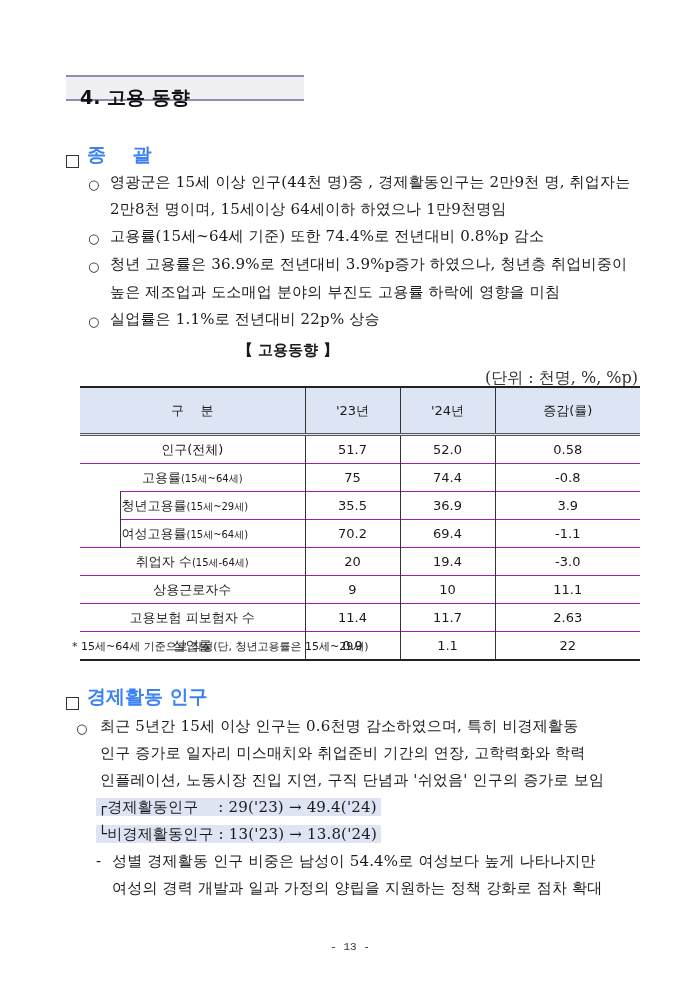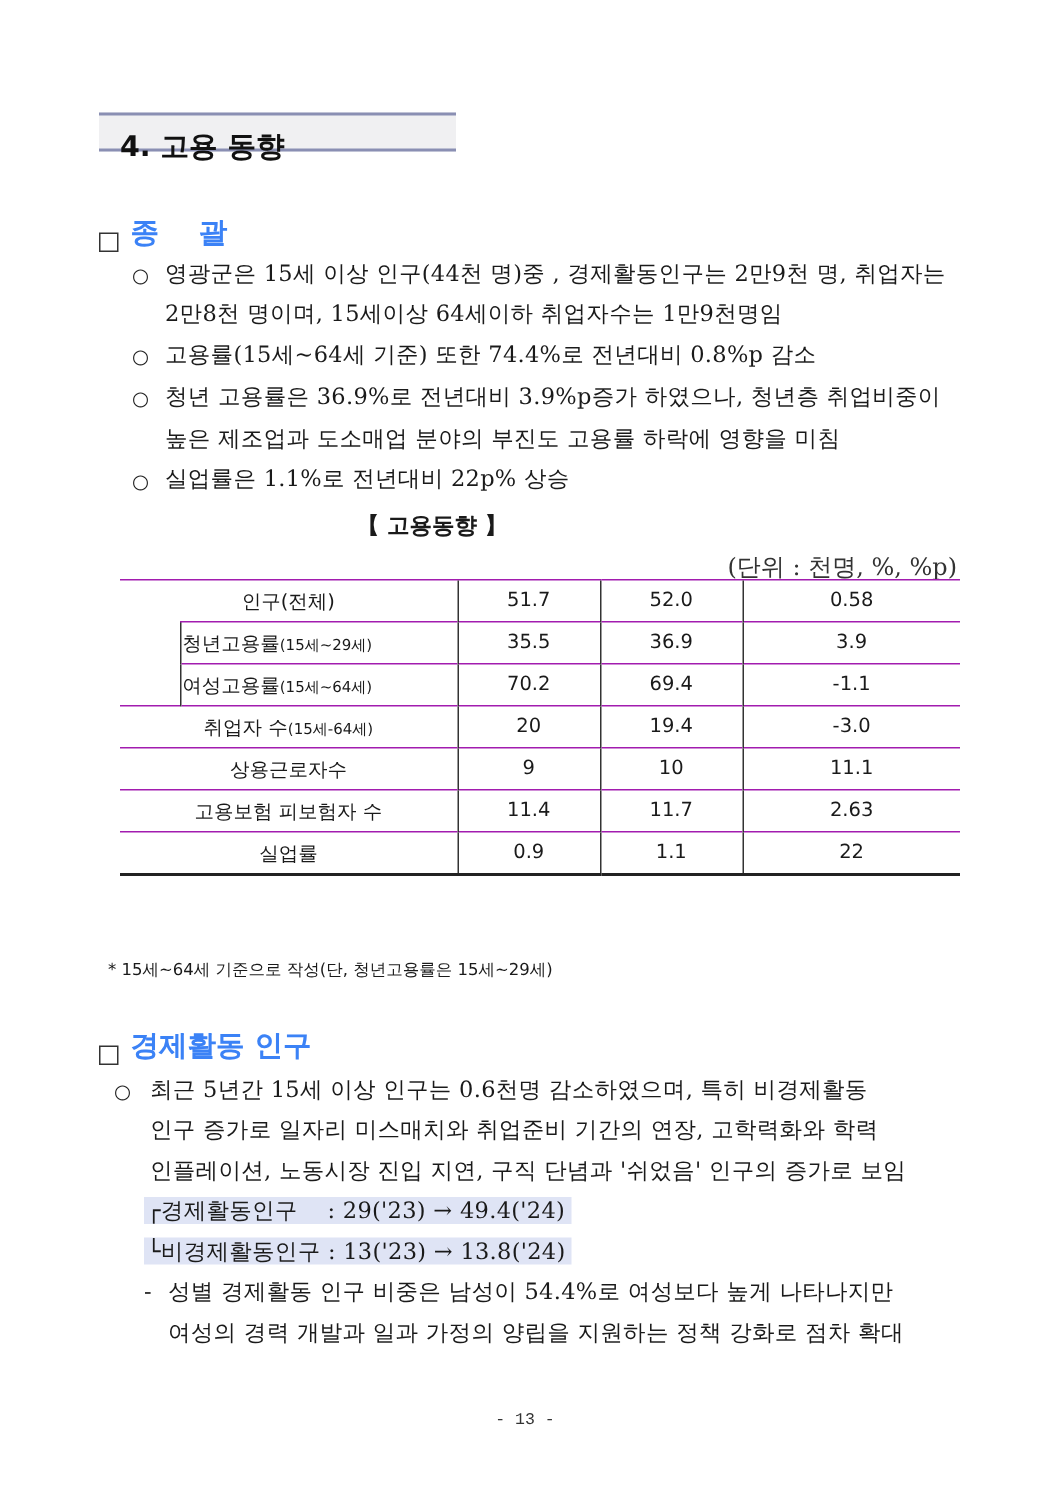--- a/index.html
+++ b/index.html
@@ -46,21 +46,21 @@
   <span>4. 고용 동향</span>
 </div>
 
 <div class="heading" style="top:142px;">
   <span class="checkbox"></span>
   <span style="white-space:pre;">종    괄</span>
 </div>
 
 <span class="bullet" style="left:88px; top:177px;">○</span>
 <div class="line" style="left:110px; top:173px;">영광군은 15세 이상 인구(44천 명)중 , 경제활동인구는 2만9천 명, 취업자는</div>
-<div class="line" style="left:110px; top:200px;">2만8천 명이며, 15세이상 64세이하 취업자수는 1만9천명임</div>
+<div class="line" style="left:110px; top:200px;">2만8천 명이며, 15세이상 64세이하 하였으나 1만9천명임</div>
 
 <span class="bullet" style="left:88px; top:231px;">○</span>
 <div class="line" style="left:110px; top:227px;">고용률(15세~64세 기준) 또한 74.4%로 전년대비 0.8%p 감소</div>
 
 <span class="bullet" style="left:88px; top:259px;">○</span>
 <div class="line" style="left:110px; top:255px;">청년 고용률은 36.9%로 전년대비 3.9%p증가 하였으나, 청년층 취업비중이</div>
 <div class="line" style="left:110px; top:283px;">높은 제조업과 도소매업 분야의 부진도 고용률 하락에 영향을 미침</div>
 
 <span class="bullet" style="left:88px; top:314px;">○</span>
 <div class="line" style="left:110px; top:310px;">실업률은 1.1%로 전년대비 22p% 상승</div>
@@ -70,25 +70,37 @@
 
 <table class="tbl">
   <colgroup>
     <col style="width:40px">
       <col style="width:185px">
       <col style="width:95px">
       <col style="width:95px">
       <col style="width:145px">
   </colgroup>
   <tbody>
+      <tr>
+    <th colspan="2" style="white-space:pre;">구    분</th>
+    <th>'23년</th>
+    <th>'24년</th>
+    <th>증감(률)</th>
+  </tr>
   <tr>
     <td colspan="2"><span>인구(전체)</span></td>
     <td>51.7</td>
     <td>52.0</td>
     <td>0.58</td>
+  </tr>
+  <tr>
+    <td colspan="2"><span>고용률</span><small>(15세~64세)</small></td>
+    <td>75</td>
+    <td>74.4</td>
+    <td>-0.8</td>
   </tr>
   <tr>
     <td class="blank"></td>
     <td class="sub"><span>청년고용률</span><small>(15세~29세)</small></td>
     <td>35.5</td>
     <td>36.9</td>
     <td>3.9</td>
   </tr>
   <tr>
     <td class="blank"></td>

